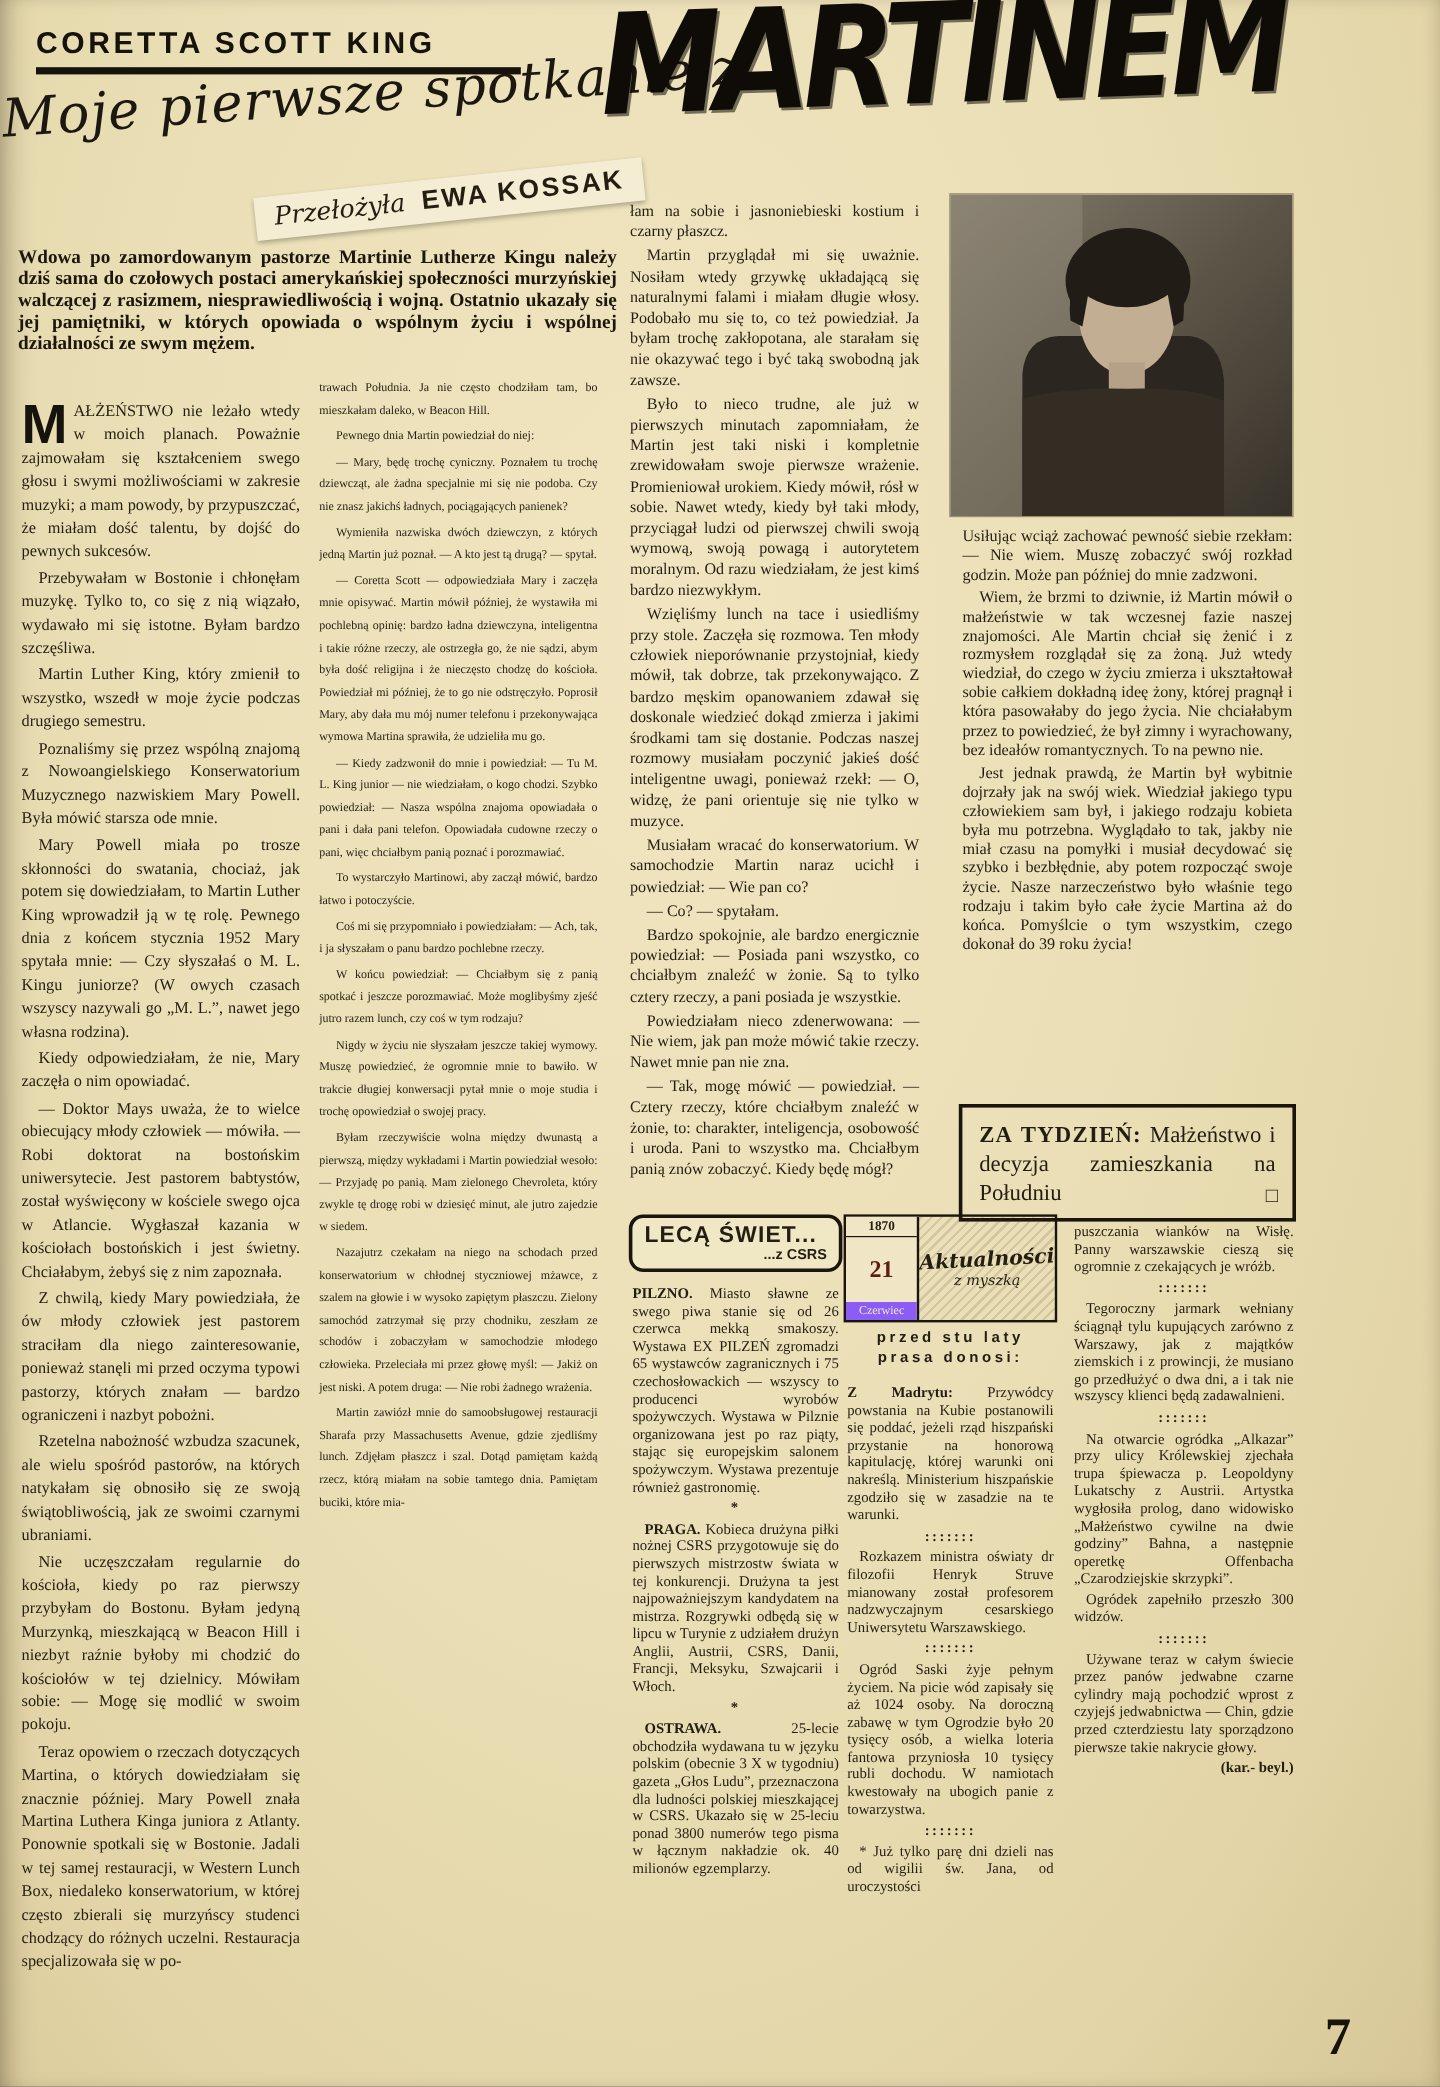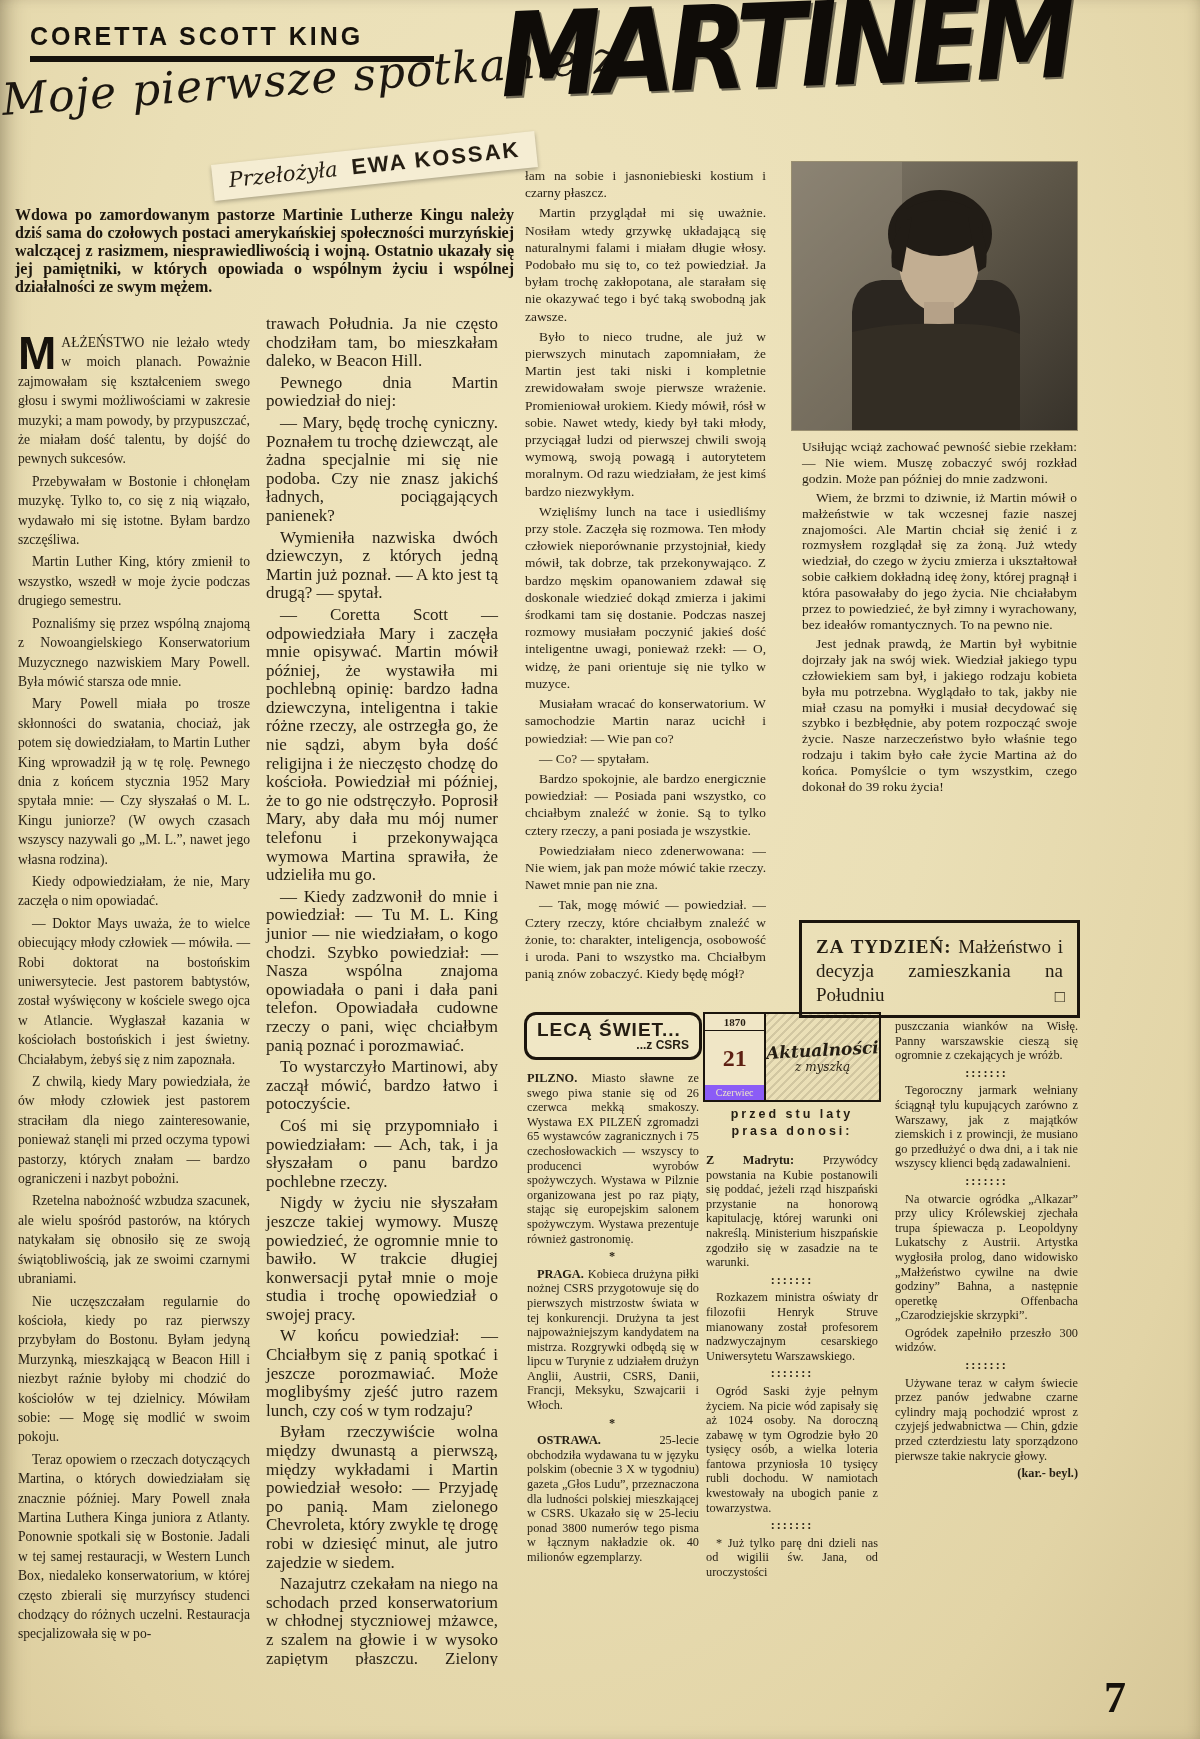--- a/index.html
+++ b/index.html
@@ -35,21 +35,21 @@
   .tr-script { font-family:"DejaVu Serif", serif; font-style:italic; font-size:21px; margin-right:10px; }
   .tr-name  { font-family:"Liberation Sans", sans-serif; font-weight:bold; font-size:22px; letter-spacing:2px; }
   .lead {
     position:absolute; left:15px; top:206px; width:499px; margin:0;
     font-weight:bold; font-size:16px; line-height:18px; text-align:justify; color:#1c160d;
   }
   .col { position:absolute; text-align:justify; overflow:hidden; }
   .col p { margin:3px; text-indent:14px; }
   .col p:first-child { text-indent:0; }
   .col1 { left:15px;  top:330px; width:238px; height:1336px; font-size:13.6px; line-height:19.4px; }
-  .col2 { left:263px; top:312px; width:238px; height:1354px; font-size:17px; line-height:18.6px; }
+  .col2 { left:263px; top:312px; width:238px; height:1354px; font-size:10px; line-height:18.6px; }
   .col3 { left:522px; top:164px; width:247px; height:846px;  font-size:13.4px; line-height:17.2px; }
   .col4 { left:799px; top:436px; width:281px; height:478px;  font-size:13.5px; line-height:15.9px; }
   .col1 p:first-child::first-letter {
     float:left; font-size:46px; line-height:35px; font-weight:bold;
     font-family:"Liberation Sans", sans-serif; padding:3px 5px 0 0; color:#16120c;
   }
   .photo { position:absolute; left:792px; top:162px; width:285px; height:268px; margin:0; outline:1px solid rgba(30,20,5,.4); }
   .photo svg { display:block; }
   .next-week {
     position:absolute; left:799px; top:920px; width:281px; height:98px; box-sizing:border-box;
@@ -71,21 +71,21 @@
   .bcol .sep { margin:3px 0; }
   .sep { text-align:center; text-indent:0 !important; font-weight:bold; letter-spacing:2px; }
   .sig { text-align:right; font-weight:bold; }
   .akt-box {
     position:absolute; left:703px; top:1012px; width:178px; height:90px; box-sizing:border-box;
     border:2px solid #1b150d; display:flex;
     background:repeating-linear-gradient(-45deg, rgba(60,50,30,.14) 0 2px, transparent 2px 6px);
   }
   .cal { width:62px; border-right:2px solid #1b150d; background:#f0e6c6; display:flex; flex-direction:column; text-align:center; }
   .cal-year  { font-size:11px; font-weight:bold; border-bottom:1px solid #1b150d; padding:2px 0; }
-  .cal-day   { font-size:24px; font-weight:bold; flex:1; display:flex; align-items:center; justify-content:center; color:#5d1f12; }
+  .cal-day   { font-size:20px; font-weight:bold; flex:1; display:flex; align-items:center; justify-content:center; color:#5d1f12; }
   .cal-month { font-size:10px; background:#8b5cf6; color:#efe6c8; padding:2px 0; }
   .akt-logo { flex:1; display:flex; flex-direction:column; justify-content:center; text-align:center; }
   .akt-l1 { font-family:"DejaVu Serif", serif; font-style:italic; font-weight:bold; font-size:17px; transform:rotate(-3deg); }
   .akt-l2 { font-family:"DejaVu Serif", serif; font-style:italic; font-size:12px; }
   .akt-intro {
     position:absolute; left:703px; top:1106px; width:178px; text-align:center;
     font-family:"Liberation Sans", sans-serif; font-weight:bold; font-size:12.5px;
     letter-spacing:3px; line-height:17px;
   }
   .page-num { position:absolute; left:1104px; top:1672px; font-size:44px; font-weight:bold; color:#16120c; }
@@ -149,22 +149,22 @@
     </section>
   <section class="col col2">
       <p>trawach Południa. Ja nie często chodziłam tam, bo mieszkałam daleko, w Beacon Hill.</p>
       <p>Pewnego dnia Martin powiedział do niej:</p>
       <p>— Mary, będę trochę cyniczny. Poznałem tu trochę dziewcząt, ale żadna specjalnie mi się nie podoba. Czy nie znasz jakichś ładnych, pociągających panienek?</p>
       <p>Wymieniła nazwiska dwóch dziewczyn, z których jedną Martin już poznał. — A kto jest tą drugą? — spytał.</p>
       <p>— Coretta Scott — odpowiedziała Mary i zaczęła mnie opisywać. Martin mówił później, że wystawiła mi pochlebną opinię: bardzo ładna dziewczyna, inteligentna i takie różne rzeczy, ale ostrzegła go, że nie sądzi, abym była dość religijna i że nieczęsto chodzę do kościoła. Powiedział mi później, że to go nie odstręczyło. Poprosił Mary, aby dała mu mój numer telefonu i przekonywająca wymowa Martina sprawiła, że udzieliła mu go.</p>
       <p>— Kiedy zadzwonił do mnie i powiedział: — Tu M. L. King junior — nie wiedziałam, o kogo chodzi. Szybko powiedział: — Nasza wspólna znajoma opowiadała o pani i dała pani telefon. Opowiadała cudowne rzeczy o pani, więc chciałbym panią poznać i porozmawiać.</p>
       <p>To wystarczyło Martinowi, aby zaczął mówić, bardzo łatwo i potoczyście.</p>
       <p>Coś mi się przypomniało i powiedziałam: — Ach, tak, i ja słyszałam o panu bardzo pochlebne rzeczy.</p>
+      <p>W końcu powiedział: — Chciałbym się z panią spotkać i jeszcze porozmawiać. Może moglibyśmy zjeść jutro razem lunch, czy coś w tym rodzaju?</p>
       <p>Nigdy w życiu nie słyszałam jeszcze takiej wymowy. Muszę powiedzieć, że ogromnie mnie to bawiło. W trakcie długiej konwersacji pytał mnie o moje studia i trochę opowiedział o swojej pracy.</p>
-      <p>W końcu powiedział: — Chciałbym się z panią spotkać i jeszcze porozmawiać. Może moglibyśmy zjeść jutro razem lunch, czy coś w tym rodzaju?</p>
       <p>Byłam rzeczywiście wolna między dwunastą a pierwszą, między wykładami i Martin powiedział wesoło: — Przyjadę po panią. Mam zielonego Chevroleta, który zwykle tę drogę robi w dziesięć minut, ale jutro zajedzie w siedem.</p>
       <p>Nazajutrz czekałam na niego na schodach przed konserwatorium w chłodnej styczniowej mżawce, z szalem na głowie i w wysoko zapiętym płaszczu. Zielony samochód zatrzymał się przy chodniku, zeszłam ze schodów i zobaczyłam w samochodzie młodego człowieka. Przeleciała mi przez głowę myśl: — Jakiż on jest niski. A potem druga: — Nie robi żadnego wrażenia.</p>
       <p>Martin zawiózł mnie do samoobsługowej restauracji Sharafa przy Massachusetts Avenue, gdzie zjedliśmy lunch. Zdjęłam płaszcz i szal. Dotąd pamiętam każdą rzecz, którą miałam na sobie tamtego dnia. Pamiętam buciki, które mia-</p>
     </section>
   <section class="col col3">
       <p>łam na sobie i jasnoniebieski kostium i czarny płaszcz.</p>
       <p>Martin przyglądał mi się uważnie. Nosiłam wtedy grzywkę układającą się naturalnymi falami i miałam długie włosy. Podobało mu się to, co też powiedział. Ja byłam trochę zakłopotana, ale starałam się nie okazywać tego i być taką swobodną jak zawsze.</p>
       <p>Było to nieco trudne, ale już w pierwszych minutach zapomniałam, że Martin jest taki niski i kompletnie zrewidowałam swoje pierwsze wrażenie. Promieniował urokiem. Kiedy mówił, rósł w sobie. Nawet wtedy, kiedy był taki młody, przyciągał ludzi od pierwszej chwili swoją wymową, swoją powagą i autorytetem moralnym. Od razu wiedziałam, że jest kimś bardzo niezwykłym.</p>
       <p>Wzięliśmy lunch na tace i usiedliśmy przy stole. Zaczęła się rozmowa. Ten młody człowiek nieporównanie przystojniał, kiedy mówił, tak dobrze, tak przekonywająco. Z bardzo męskim opanowaniem zdawał się doskonale wiedzieć dokąd zmierza i jakimi środkami tam się dostanie. Podczas naszej rozmowy musiałam poczynić jakieś dość inteligentne uwagi, ponieważ rzekł: — O, widzę, że pani orientuje się nie tylko w muzyce.</p>
       <p>Musiałam wracać do konserwatorium. W samochodzie Martin naraz ucichł i powiedział: — Wie pan co?</p>

